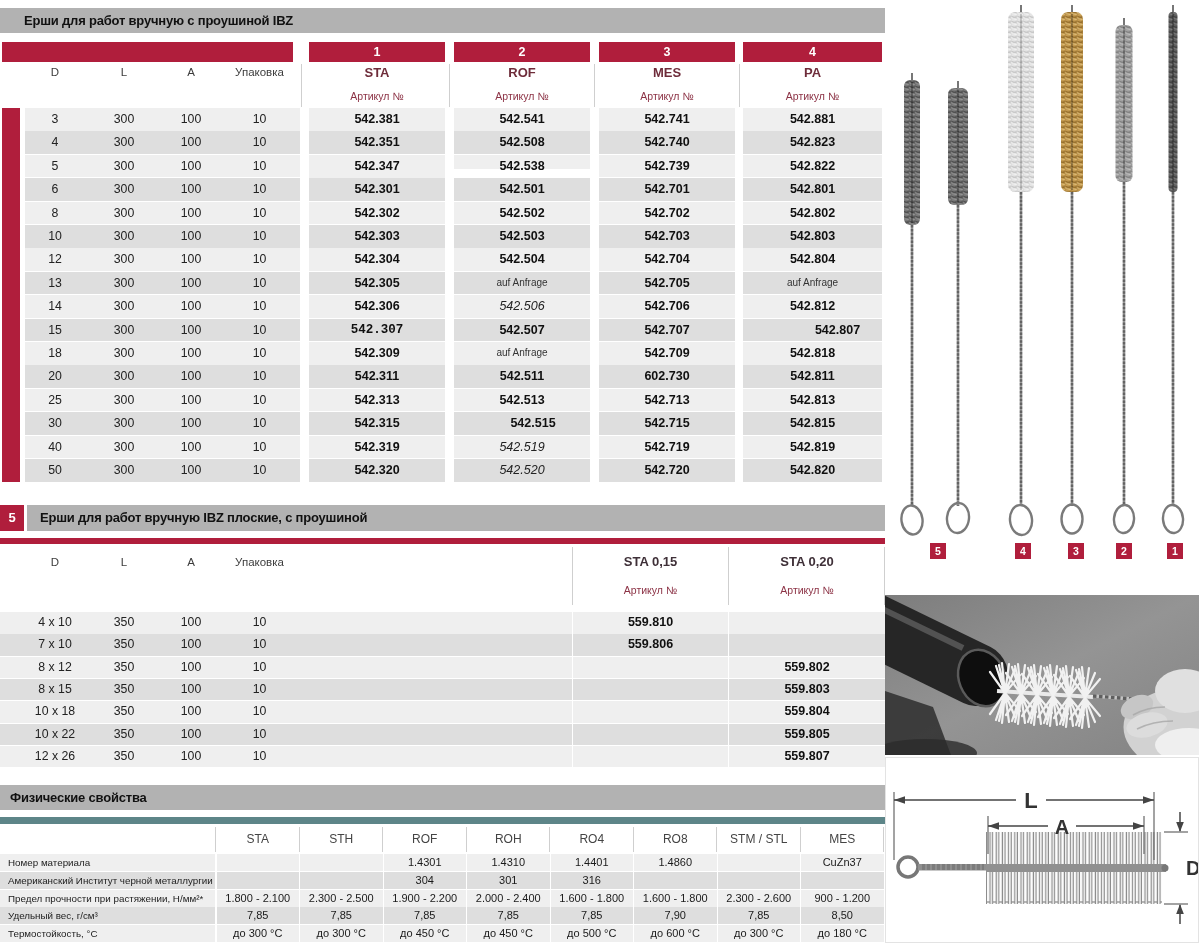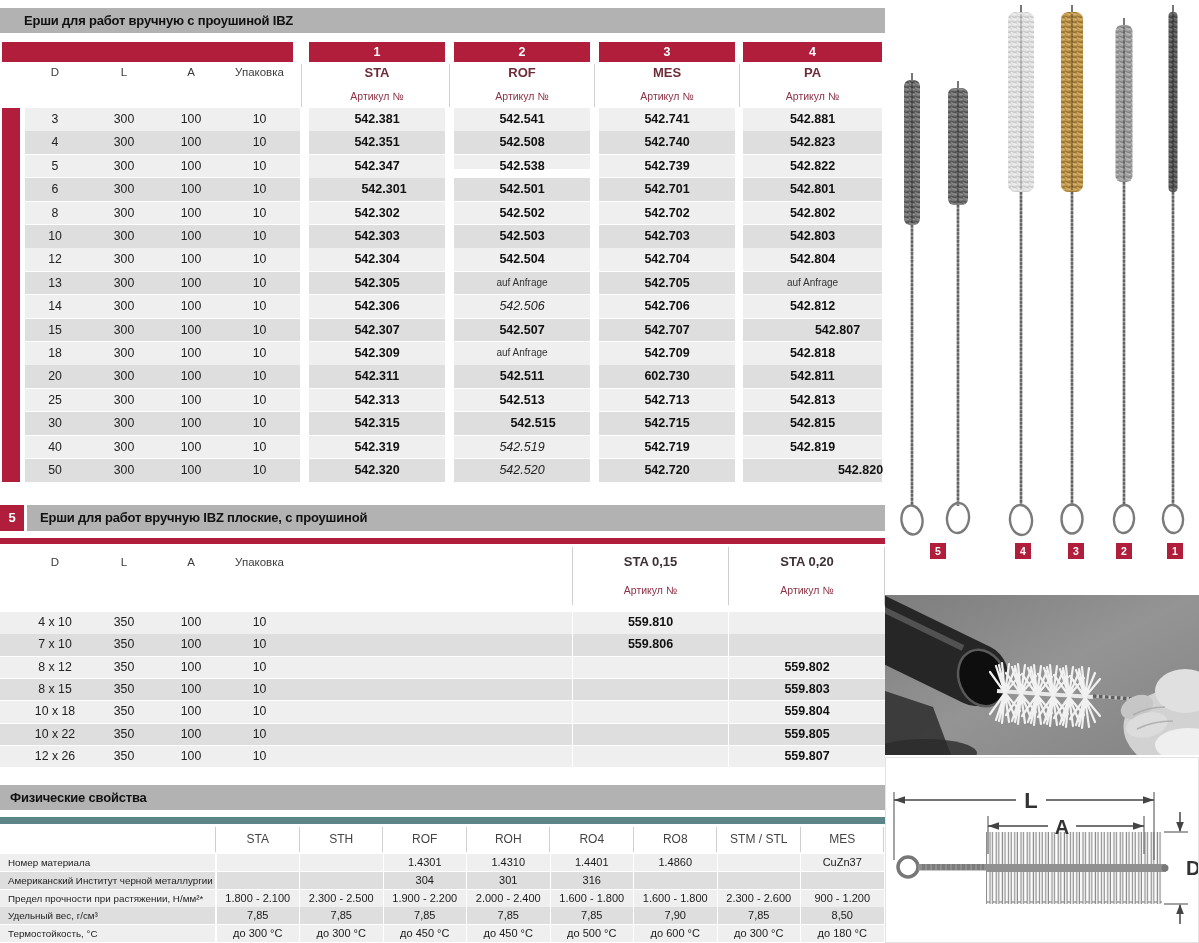--- a/index.html
+++ b/index.html
@@ -137,21 +137,21 @@
     <div class="blk bg-light" style="left: 743px; top: 46.8px; width: 139px; height: 22.6px; line-height: 22.6px;">
       <div class="artval" style="line-height: 22.6px;">542.822</div>
     </div>
     <div class="blk bg-dark" style="left: 25px; top: 70.2px; width: 275px; height: 22.6px; line-height: 22.6px;">
       <div class="dimcell" style="left: 0px; width: 60px; line-height: 22.6px;">6</div>
       <div class="dimcell" style="left: 60px; width: 78px; line-height: 22.6px;">300</div>
       <div class="dimcell" style="left: 138px; width: 56px; line-height: 22.6px;">100</div>
       <div class="dimcell" style="left: 194px; width: 81px; line-height: 22.6px;">10</div>
     </div>
     <div class="blk bg-dark" style="left: 309px; top: 70.2px; width: 136px; height: 22.6px; line-height: 22.6px;">
-      <div class="artval" style="line-height: 22.6px; padding-left: 7px;">542.301</div>
+      <div class="artval" style="line-height: 22.6px;">542.301</div>
     </div>
     <div class="blk bg-dark" style="left: 454px; top: 70.2px; width: 136px; height: 22.6px; line-height: 22.6px;">
       <div class="artval" style="line-height: 22.6px;">542.501</div>
     </div>
     <div class="blk bg-dark" style="left: 599px; top: 70.2px; width: 136px; height: 22.6px; line-height: 22.6px;">
       <div class="artval" style="line-height: 22.6px;">542.701</div>
     </div>
     <div class="blk bg-dark" style="left: 743px; top: 70.2px; width: 139px; height: 22.6px; line-height: 22.6px;">
       <div class="artval" style="line-height: 22.6px;">542.801</div>
     </div>
@@ -244,21 +244,21 @@
     </div>
     <div class="blk bg-light" style="left: 743px; top: 187.2px; width: 139px; height: 22.6px; line-height: 22.6px;">
       <div class="artval" style="line-height: 22.6px;">542.812</div>
     </div>
     <div class="blk bg-dark" style="left: 25px; top: 210.6px; width: 275px; height: 22.6px; line-height: 22.6px;">
       <div class="dimcell" style="left: 0px; width: 60px; line-height: 22.6px;">15</div>
       <div class="dimcell" style="left: 60px; width: 78px; line-height: 22.6px;">300</div>
       <div class="dimcell" style="left: 138px; width: 56px; line-height: 22.6px;">100</div>
       <div class="dimcell" style="left: 194px; width: 81px; line-height: 22.6px;">10</div>
     </div>
-    <div class="blk bg-dark" style="left: 309px; top: 210.6px; width: 136px; height: 22.6px; line-height: 22.6px;">
+    <div class="blk bg-dark" style="left: 309px; top: 210.6px; width: 136px; height: 22.6px; line-height: 22.6px; font-family: Liberation Mono, monospace;">
       <div class="artval" style="line-height: 22.6px;">542.307</div>
     </div>
     <div class="blk bg-dark" style="left: 454px; top: 210.6px; width: 136px; height: 22.6px; line-height: 22.6px;">
       <div class="artval" style="line-height: 22.6px;">542.507</div>
     </div>
     <div class="blk bg-dark" style="left: 599px; top: 210.6px; width: 136px; height: 22.6px; line-height: 22.6px;">
       <div class="artval" style="line-height: 22.6px;">542.707</div>
     </div>
     <div class="blk bg-dark" style="left: 743px; top: 210.6px; width: 139px; height: 22.6px; line-height: 22.6px;">
       <div class="artval" style="line-height: 22.6px; padding-left: 25px;">542.807</div>
@@ -362,21 +362,21 @@
     <div class="blk bg-dark" style="left: 309px; top: 351px; width: 136px; height: 22.6px; line-height: 22.6px;">
       <div class="artval" style="line-height: 22.6px;">542.320</div>
     </div>
     <div class="blk bg-dark" style="left: 454px; top: 351px; width: 136px; height: 22.6px; line-height: 22.6px;">
       <div class="artval it" style="line-height: 22.6px;">542.520</div>
     </div>
     <div class="blk bg-dark" style="left: 599px; top: 351px; width: 136px; height: 22.6px; line-height: 22.6px;">
       <div class="artval" style="line-height: 22.6px;">542.720</div>
     </div>
     <div class="blk bg-dark" style="left: 743px; top: 351px; width: 139px; height: 22.6px; line-height: 22.6px;">
-      <div class="artval" style="line-height: 22.6px; padding-left: 48px;">542.820</div>
+      <div class="artval" style="line-height: 22.6px;">542.820</div>
     </div>
   </div>
 
 <div class="rednum" style="left:0;top:505px;width:24px;height:26px;line-height:26px;font-size:13px">5</div>
 <div class="graybar" style="left:27px;top:505px;width:858px;height:26px;line-height:26px;padding-left:13px;box-sizing:border-box">
   <span>Ерши для работ вручную IBZ плоские, с проушиной</span>
 </div>
 <div class="redline" style="left:0;top:538px;width:885px"></div>
 
 <div class="dimhead" style="left:25px;top:556px;width:60px">D</div>

